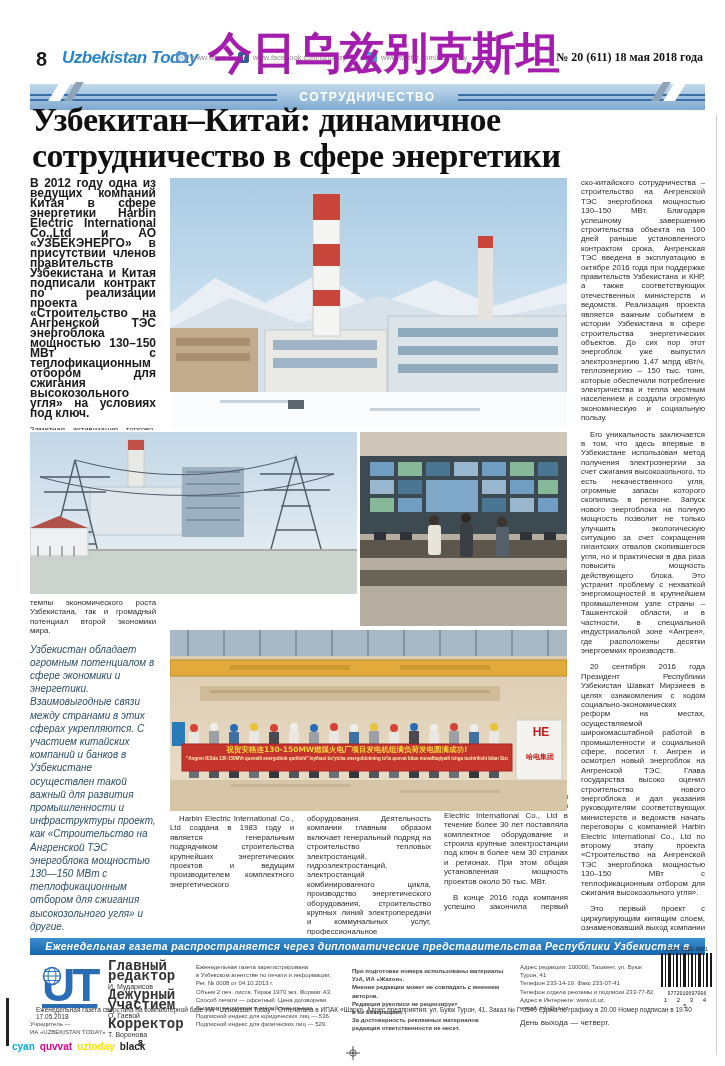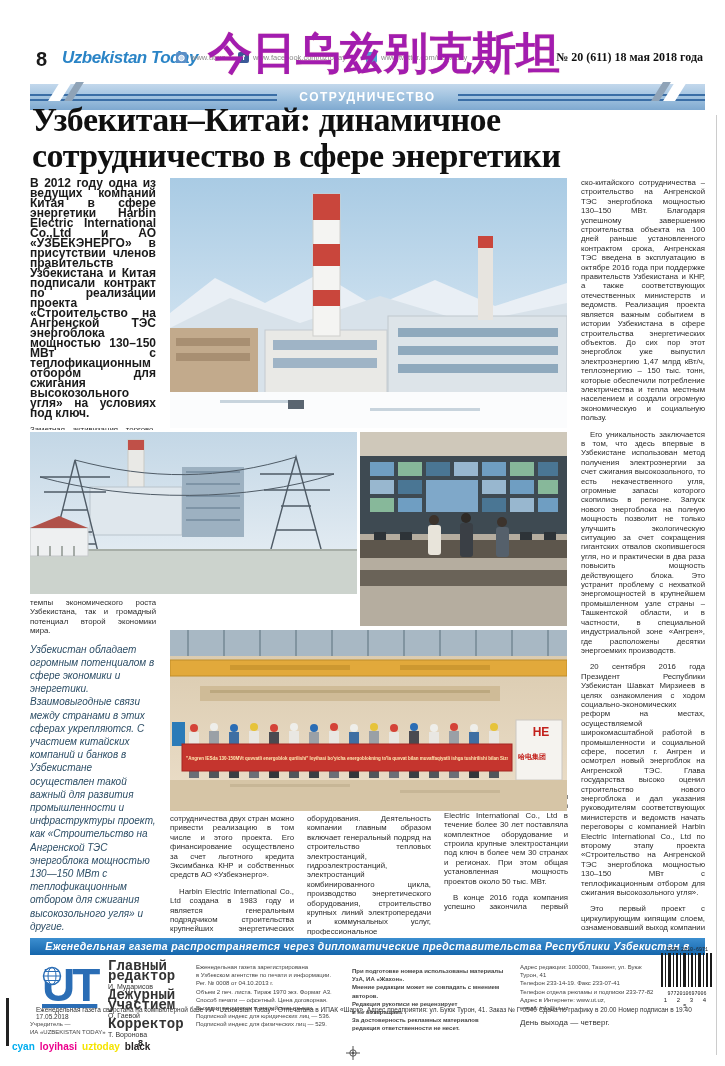--- a/index.html
+++ b/index.html
@@ -95,21 +95,20 @@
     <p>Заметная активизация торгово-экономического, инвестиционного и финансово-технического сотрудничества укрепляет фундамент узбекско-китайского стратегического партнерства, обеспечивает долгосрочное стабильное развитие отношений на благо народов двух стран. Этому способствуют как осуществляемые в последние годы масштабные преобразования и высокие</p>
   </div>
 
   <div class="abs col" style="left:30px;top:598px;width:126px;height:336px;">
     <p>темпы экономического роста Узбекистана, так и громадный потенциал второй экономики мира.</p>
     <p class="quote">Узбекистан обладает огромным потенциалом в сфере экономики и энергетики. Взаимовыгодные связи между странами в этих сферах укрепляются. С участием китайских компаний и банков в Узбекистане осуществлен такой важный для развития промышленности и инфраструктуры проект, как «Строительство на Ангренской ТЭС энергоблока мощностью 130—150 МВт с теплофикационным отбором для сжигания высокозольного угля» и другие.</p>
 
   </div>
 
   <div class="abs col" style="left:170px;top:814px;width:124px;height:121px;">
-    <p>сотрудничества двух стран можно привести реализацию в том числе и этого проекта. Его финансирование осуществлено за счет льготного кредита Эксимбанка КНР и собственных средств АО «Узбекэнерго».</p>
     <p class="ind">Harbin Electric International Co., Ltd создана в 1983 году и является генеральным подрядчиком строительства крупнейших энергетических проектов и ведущим производителем комплектного энергетического</p>
   </div>
 
   <div class="abs col" style="left:307px;top:814px;width:124px;height:121px;">
     <p>оборудования. Деятельность компании главным образом включает генеральный подряд на строительство тепловых электростанций, гидроэлектростанций, электростанций комбинированного цикла, производство энергетического оборудования, строительство крупных линий электропередачи и коммунальных услуг, профессиональное послепродажное обслуживание электростанций. Благодаря передовой технике, профес-</p>
   </div>
 
   <div class="abs col" style="left:444px;top:792px;width:124px;height:121px;">
     <p>сиональному менеджменту и отличному обслуживанию Harbin Electric International Co., Ltd в течение более 30 лет поставляла комплектное оборудование и строила крупные электростанции под ключ в более чем 30 странах и регионах. При этом общая установленная мощность проектов около 50 тыс. МВт.</p>
     <p class="ind">В конце 2016 года компания успешно закончила первый энергетический проект в рамках узбек-</p>
@@ -331,23 +330,24 @@
             <rect x="-5" y="128" width="10" height="20" fill="#33363b"></rect>
           </g>
       </g>
       <rect x="12" y="114" width="330" height="27" fill="#c5352e" stroke="#a32722"></rect>
       <rect x="346" y="90" width="46" height="60" fill="#f5f3ef" stroke="#ccc8c2"></rect>
       <rect x="0" y="150" width="397" height="31" fill="#d6c5a6"></rect>
       <rect x="60" y="154" width="120" height="3" fill="#c3b192" opacity=".8"></rect>
       <rect x="230" y="160" width="100" height="3" fill="#c3b192" opacity=".8"></rect>
     </svg>
     
+    <div class="abs bcn" style="left:16px;top:115px;width:322px;">祝贺安格连130-150MW燃煤火电厂项目发电机组满负荷发电圆满成功!</div>
     <div class="abs buz" style="left:16px;top:126px;width:322px;">"Angren IESda 130-150MVt quvvatli energoblok qurilishi" loyihasi bo'yicha energoblokning to'la quvvat bilan muvaffaqiyatli ishga tushirilishi bilan Sizni tabriklaymiz!</div>
     <div class="abs heiko" style="left:356px;top:95px;width:30px;text-align:center;">HE</div>
-    <div class="abs hecap" style="left:348px;top:122px;width:44px;">哈电集团</div>
+    <div class="abs hecap" style="left:348px;top:122px;width:44px;text-align:center;">哈电集团</div>
   </div>
 
   <div class="abs fbanner" style="left:30px;top:938px;width:675px;height:17px;">Еженедельная газета распространяется через дипломатические представительства Республики Узбекистан в более 45 странах мира</div>
 
   <div class="abs" style="left:42px;top:962px;width:64px;height:54px;">
     <span class="flogo">UT</span>
     <svg class="abs" style="left:0;top:4px;" width="20" height="20" viewBox="0 0 20 20">
       <circle cx="10" cy="10" r="8.5" fill="#fff" stroke="#2a6db5" stroke-width="1.5"></circle>
       <ellipse cx="10" cy="10" rx="4" ry="8.5" fill="none" stroke="#2a6db5" stroke-width="1"></ellipse>
       <path d="M1.5 10h17M3 5.5h14M3 14.5h14" stroke="#2a6db5" stroke-width="1"></path>
@@ -406,21 +406,21 @@
           <rect x="49" y="0" width="2" height="34"></rect>
       </g>
     </svg>
     <div class="bartxt">9772010697006</div>
     <div class="barnums">1 2 3 4 5</div>
   </div>
 
   <div class="abs printline" style="left:36px;top:1006px;width:669px;">Еженедельная газета сверстана на компьютерной базе ИА «Uzbekistan Today». Отпечатана в ИПАК «Шарк». Адрес предприятия: ул. Буюк Турон, 41. Заказ № Г-0540 Сдача по графику в 20.00 Номер подписан в 19.40 17.05.2018</div>
 
   <div class="abs cbar" style="left:12px;top:1036px;">
-    <span style="color: rgb(0, 173, 238);">cyan</span><span style="color: rgb(236, 0, 140);">loyihasi</span><span style="color: rgb(245, 228, 0);">uztoday</span><span style="color: rgb(35, 31, 32);">black</span>
+    <span style="color: rgb(0, 173, 238);">cyan</span><span style="color: rgb(236, 0, 140);">quvvat</span><span style="color: rgb(245, 228, 0);">uztoday</span><span style="color: rgb(35, 31, 32);">black</span>
   </div>
   <div class="abs" style="left:138px;top:1038px;font:bold 9px 'Liberation Sans',sans-serif;color:#222;">8</div>
 
   <div class="abs" style="left:6px;top:998px;width:2.5px;height:48px;background:#222;"></div>
   <div class="abs" style="left:716px;top:115px;width:1px;height:940px;background:#cccccc;"></div>
   <svg class="abs" style="left:346px;top:1046px;" width="14" height="14" viewBox="0 0 14 14">
     <circle cx="7" cy="7" r="3.2" fill="none" stroke="#555" stroke-width="1"></circle>
     <path d="M7 0v14M0 7h14" stroke="#555" stroke-width="1"></path>
     <circle cx="7" cy="7" r="1.2" fill="#555"></circle>
   </svg>

